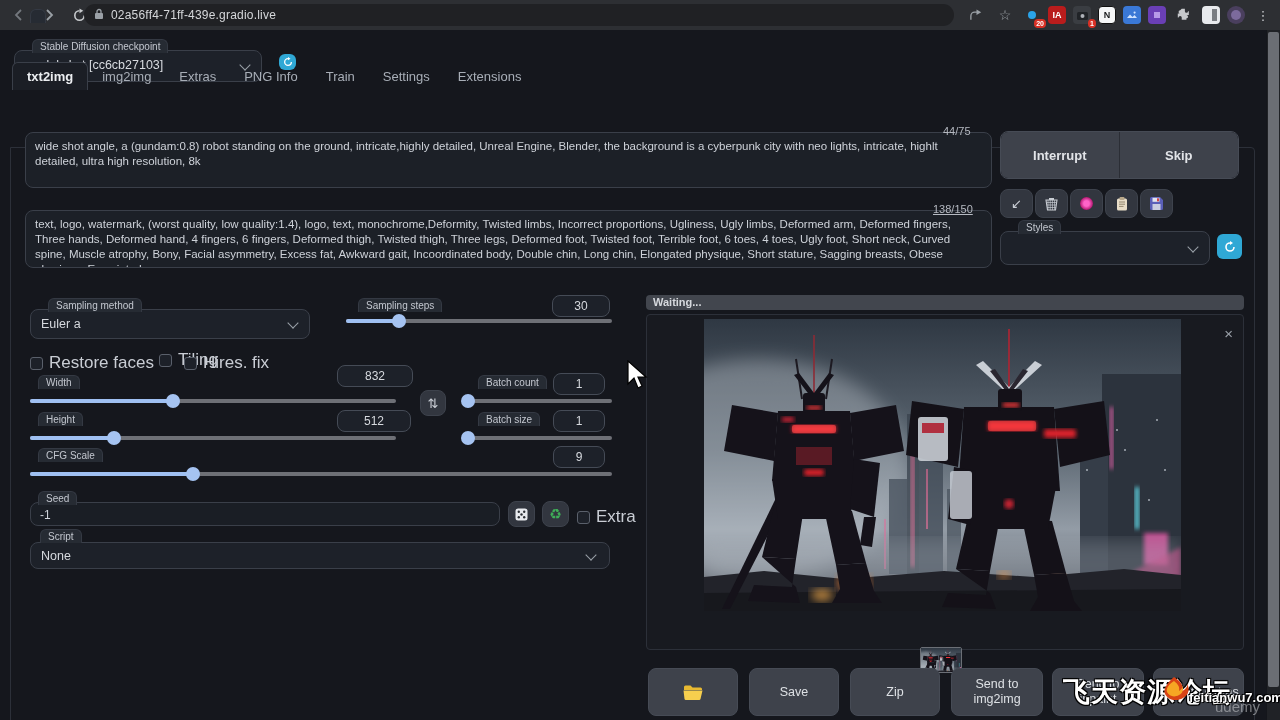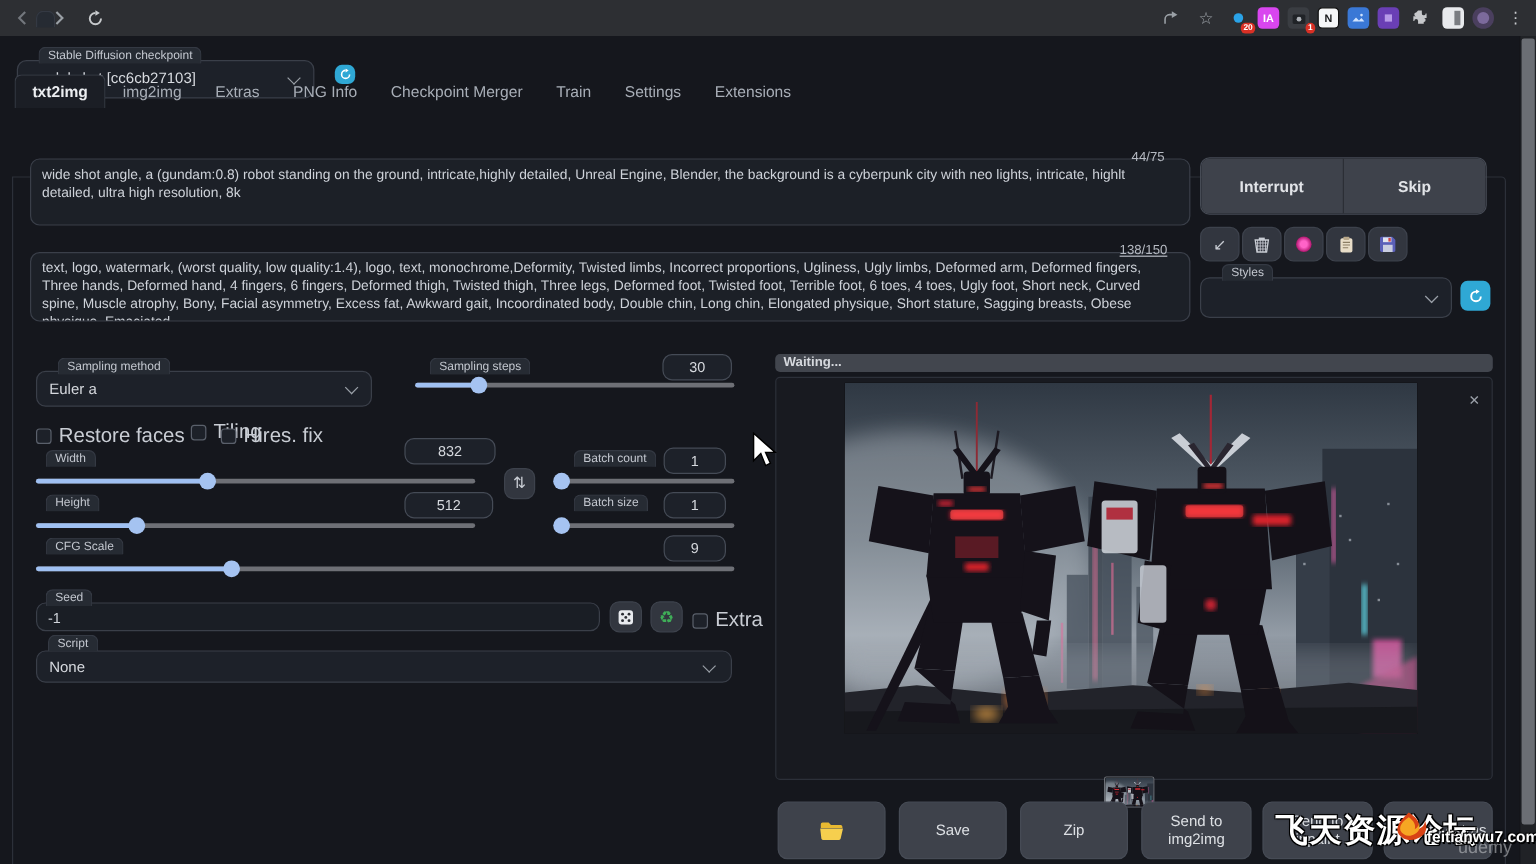--- a/index.html
+++ b/index.html
@@ -88,33 +88,42 @@
       <svg width="14" height="14" viewBox="0 0 14 14">
           <path d="M5 2 L10 7 L5 12" stroke="#9aa0a6" stroke-width="1.8" fill="none"></path>
         </svg>
     </div>
     <div class="nav-ic">
       <svg width="15" height="15" viewBox="0 0 16 16">
           <path d="M13 8 A5 5 0 1 1 8 3" stroke="#c7cacd" stroke-width="1.7" fill="none"></path>
           <path d="M8 0.5 L8 5.5 L12 3 Z" fill="#c7cacd"></path>
         </svg>
     </div>
+    <div class="address-pill">
+      <span class="lock">
+        <svg width="10" height="12" viewBox="0 0 10 12">
+            <rect x="1" y="5" width="8" height="6" rx="1" fill="#9aa0a6"></rect>
+            <path d="M3 5 V3.5 A2 2 0 0 1 7 3.5 V5" stroke="#9aa0a6" stroke-width="1.3" fill="none"></path>
+          </svg>
+      </span>
+      <span class="url-text">02a56ff4-71ff-439e.gradio.live</span>
+    </div>
     <div class="chrome-right">
       <div class="nav-ic" style="margin:0;">
         <svg width="15" height="14" viewBox="0 0 16 14">
             <path d="M2 12 V8 a4 4 0 0 1 4-4 h4" stroke="#9aa0a6" stroke-width="1.4" fill="none"></path>
             <path d="M8 1 L13 4 L8 7 Z" fill="#9aa0a6"></path>
           </svg>
       </div>
       <div class="nav-ic" style="margin:0; font-size:14px;">☆</div>
       <div class="ext-ic" style="background:transparent;">
         <span style="width:8px;height:8px;border-radius:50%;background:#2aa3e8;display:block;"></span>
         <span class="badge">20</span>
       </div>
-      <div class="ext-ic" style="background:#d946ef;">
+      <div class="ext-ic" style="background:#b91c1c;">
         <span>IA</span>
       </div>
       <div class="ext-ic" style="background:#3a3d42;">
         <svg width="11" height="9" viewBox="0 0 11 9">
             <rect x="0" y="1" width="11" height="8" rx="1.5" fill="#202327"></rect>
             <circle cx="5.5" cy="5" r="2" fill="#aeb2b8"></circle>
           </svg>
         <span class="badge">1</span>
       </div>
       <div class="ext-ic" style="background:#f5f6f7; color:#17181a; border:1px solid #111;">
@@ -163,21 +172,20 @@
           <path d="M6 0 L6 4 L9 2 Z" fill="#fff"></path>
         </svg>
     </div>
 
     
     <div class="tabs">
       <div class="tab active" style="position:relative; top:-58px;">txt2img</div>
       <div class="tab" style="position:relative; top:-58px;">img2img</div>
       <div class="tab" style="position:relative; top:-58px;">Extras</div>
       <div class="tab" style="position:relative; top:-58px;">PNG Info</div>
-      <div class="tab" style="position:relative; top:-58px;">Checkpoint Merger</div>
       <div class="tab" style="position:relative; top:-58px;">Train</div>
       <div class="tab" style="position:relative; top:-58px;">Settings</div>
       <div class="tab" style="position:relative; top:-58px;">Extensions</div>
     </div>
 
     
     <div class="content"></div>
 
     
     <div class="counter" style="left:943px; top:95px;">44/75</div>

